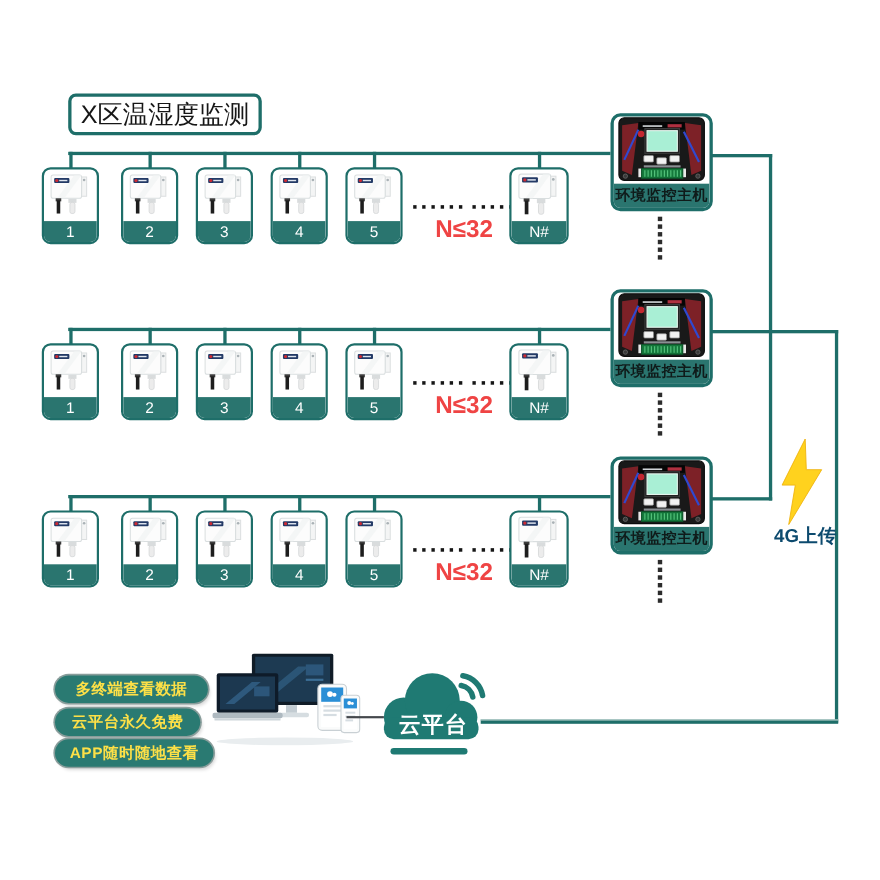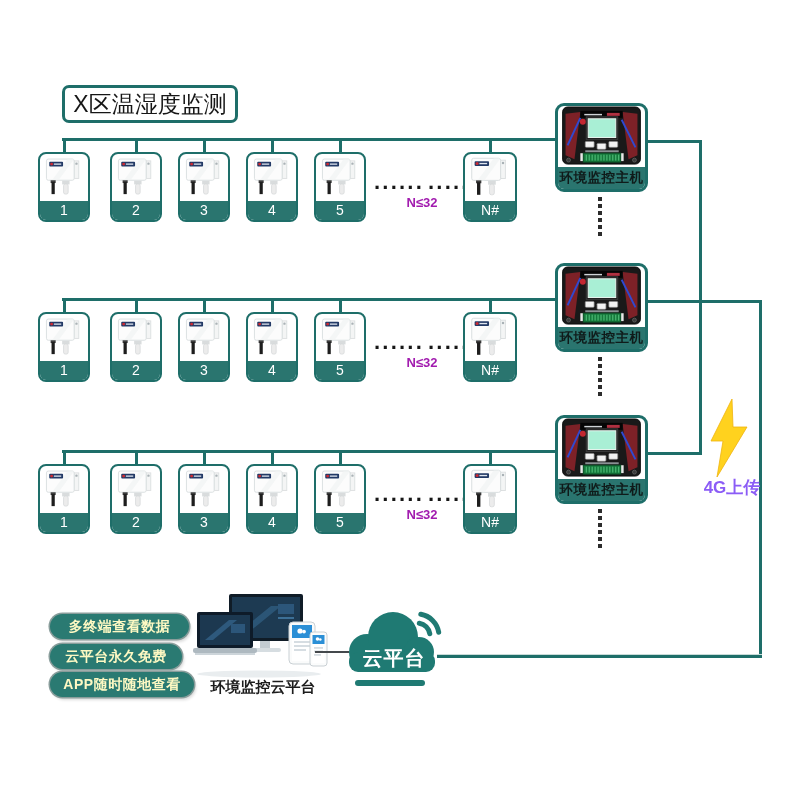--- a/index.html
+++ b/index.html
@@ -16,37 +16,37 @@
     font-size:23px;color:#161616;font-weight:500;box-sizing:border-box;}
   .bus{position:absolute;left:62px;top:53px;width:493px;height:3px;background:var(--teal);}
   .drop{position:absolute;top:53px;width:3px;height:16px;background:var(--teal);}
   .sensor{position:absolute;top:67px;width:52px;height:70px;border:2.5px solid var(--teal);
     border-radius:8px;background:#fff;box-sizing:border-box;overflow:hidden;
     display:flex;flex-direction:column;}
   .sensor svg{flex:1;width:100%;}
   .numband{height:19px;background:var(--band);color:#fff;font-size:14px;line-height:19px;text-align:center;}
   .hdots-row{position:absolute;top:92px;font-size:22px;font-weight:bold;color:#161616;letter-spacing:1px;line-height:22px;}
   .limit{position:absolute;left:382px;top:110px;width:80px;text-align:center;
-    font-size:13px;font-weight:bold;color:#a21caf;}
+    font-size:22px;font-weight:bold;color:#ef4444;}
   .host{position:absolute;left:555px;top:18px;width:93px;height:89px;background:#fff;
     border:3px solid var(--teal);border-radius:9px;box-sizing:border-box;overflow:hidden;
     display:flex;flex-direction:column;}
   .host svg{flex:1;width:100%;}
   .hostband{height:22px;background:var(--band);color:#0f1b1a;font-weight:bold;
     font-size:13.5px;line-height:22px;text-align:center;letter-spacing:.5px;}
   .outline-h{position:absolute;top:55px;left:647px;height:3px;background:var(--teal);}
   .vdots{position:absolute;left:598px;top:112px;display:flex;flex-direction:column;gap:3.5px;}
   .vdots i{width:3.5px;height:3.5px;background:#2c2c2c;display:block;}
   
   .vline{position:absolute;width:3px;background:var(--teal);}
   .hline{position:absolute;height:3px;background:var(--teal);}
   .upload-label{position:absolute;left:700px;top:476px;width:64px;text-align:center;
-    font-size:17px;font-weight:bold;color:#8b5cf6;}
+    font-size:17px;font-weight:bold;color:#0c4a6e;}
   
-  .pill{position:absolute;left:50px;height:25px;background:var(--pill);color:#fef9c3;
+  .pill{position:absolute;left:50px;height:25px;background:var(--pill);color:#fde047;
     border-radius:13px;display:flex;align-items:center;justify-content:center;
     font-size:14px;font-weight:bold;letter-spacing:.5px;
     box-shadow:0 0 0 1.5px #899d9b, 2px 3px 3px rgba(0,0,0,.15);}
   .platform-label{position:absolute;left:193px;top:678px;width:140px;text-align:center;
     font-size:15px;font-weight:bold;color:#1c1c1c;}
   .cloud-label{position:absolute;left:352px;top:645px;width:84px;text-align:center;
     font-size:20px;font-weight:bold;color:#fff;letter-spacing:1px;}
 </style>
 </head>
 <body>
@@ -342,21 +342,20 @@
 
     <rect x="117" y="38" width="17" height="34" rx="3" fill="#fbfcfc" stroke="#c9d0d4"></rect>
     <rect x="119.5" y="41" width="12" height="28" fill="#ffffff"></rect>
     <rect x="119.5" y="41" width="12" height="9" fill="#2b8fd6"></rect>
     <circle cx="124.5" cy="45" r="1.8" fill="#fff"></circle>
       <circle cx="127.3" cy="45.5" r="1.3" fill="#fff"></circle>
     <rect x="121" y="53" width="9" height="1.8" fill="#d6dde2"></rect>
     <rect x="121" y="56.5" width="9" height="1.8" fill="#d6dde2"></rect>
     <rect x="121" y="60" width="7" height="1.8" fill="#d6dde2"></rect>
   </svg>
-  <div class="platform-label">环境监控云平台</div>
 
   <div class="hline" style="left:315px;top:651px;width:34px;height:2px;background:#44484c"></div>
 
   <svg class="abs" style="left:343px;top:592px" width="104" height="100" viewBox="0 0 104 100">
     <path d="M77.8,22.3 A22,22 0 0 1 95.7,40.2" fill="none" stroke="#1F7A73" stroke-width="5" stroke-linecap="round"></path>
     <path d="M76.3,31.2 A13,13 0 0 1 86.8,41.7" fill="none" stroke="#1F7A73" stroke-width="5" stroke-linecap="round"></path>
     <g fill="#1F7A73">
       <circle cx="24" cy="60" r="18"></circle>
       <circle cx="50" cy="45" r="25"></circle>
       <circle cx="76" cy="60" r="15"></circle>

